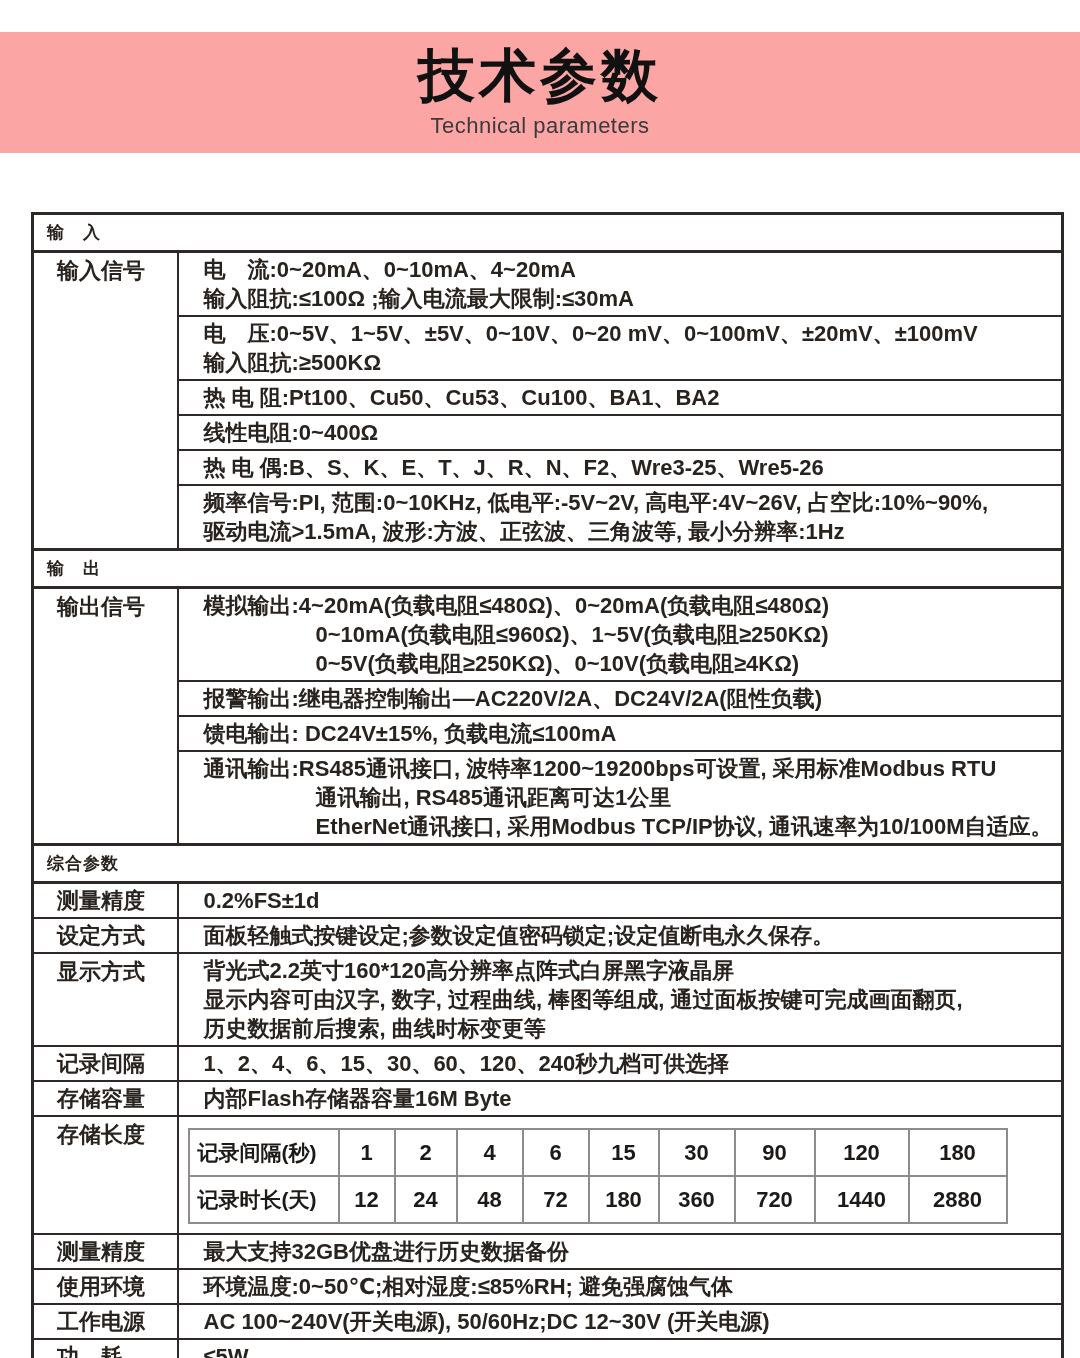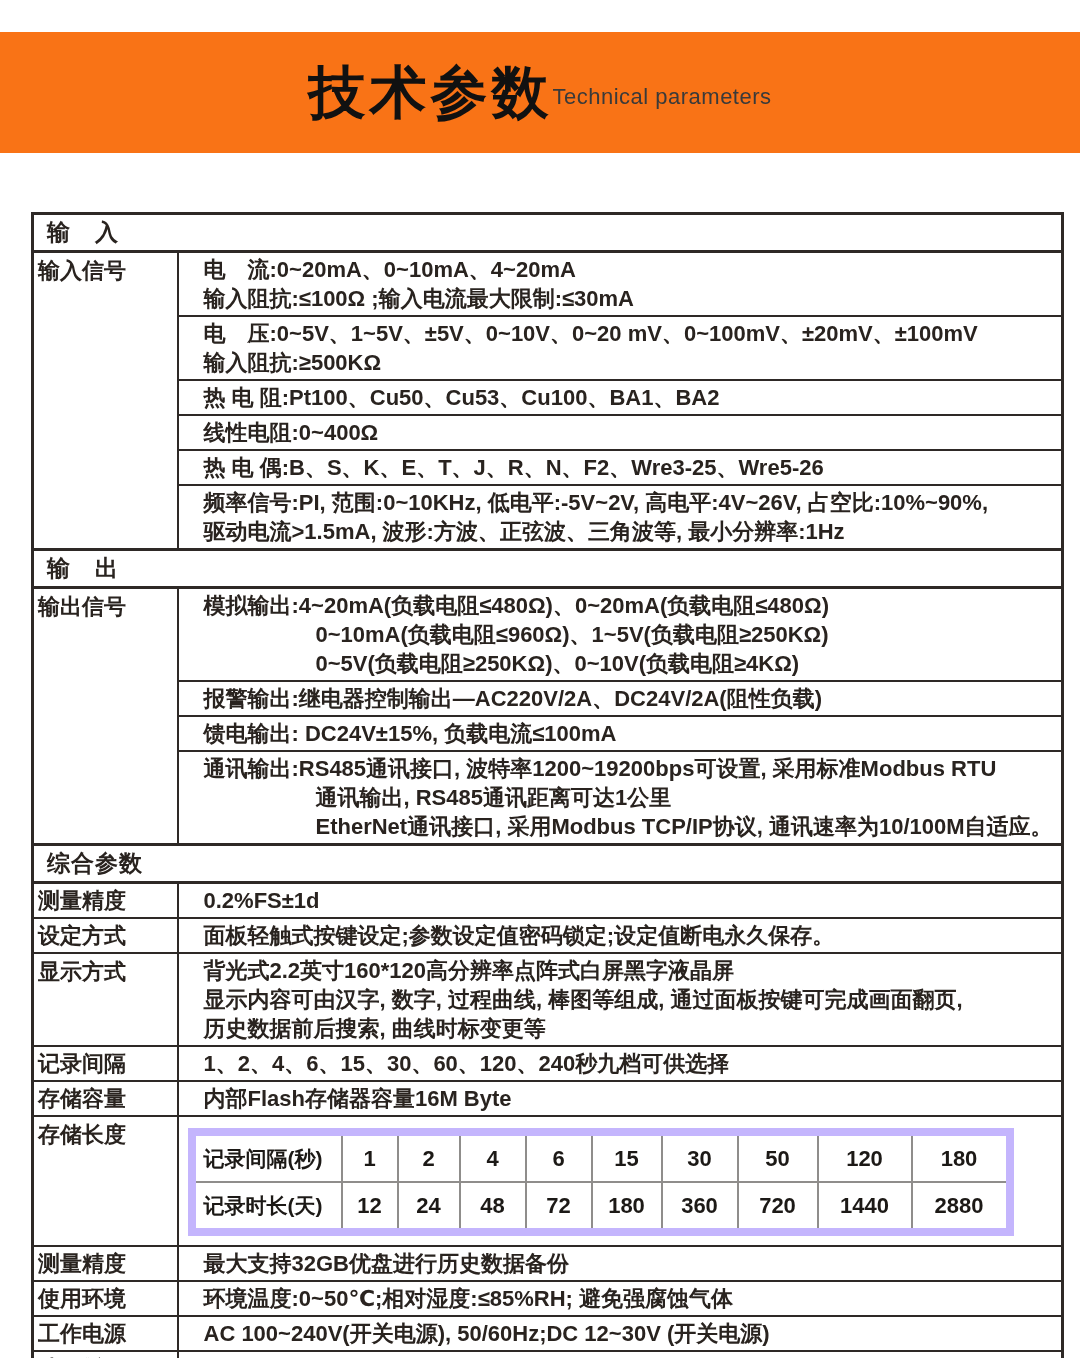--- a/index.html
+++ b/index.html
@@ -3,51 +3,51 @@
 <meta charset="utf-8">
 <style>
   html,body{margin:0;padding:0;}
   body{
     width:1080px;min-height:1358px;background:#ffffff;
     font-family:"Liberation Sans","DejaVu Sans",sans-serif;
     color:#29231f;
   }
   
   .band{
-    margin-top:32px;height:121px;background:#f97316;
-    display:flex;flex-direction:row;align-items:center;justify-content:center;text-align:center;
+    margin-top:32px;height:121px;background:#fca5a5;
+    display:flex;flex-direction:column;align-items:center;justify-content:center;text-align:center;
   }
   .title{font-size:57px;font-weight:900;letter-spacing:4px;line-height:1.05;color:#111;}
   .subtitle{font-size:22px;font-weight:500;color:#3a3a3a;margin-top:8px;letter-spacing:.5px;}
   
   table.spec{
     border-collapse:collapse;table-layout:fixed;
     width:1030px;margin:59px 0 0 31px;
     border:3px solid #2e2926;
   }
   .spec td{
     border:2px solid #2e2926;
     font-size:22px;font-weight:600;line-height:29px;
     padding:2px 4px 2px 13px;vertical-align:middle;
     overflow:hidden;
   }
   .spec tr.sec td{
     border-top-width:3px;border-bottom-width:3px;
-    padding-top:3px;padding-bottom:3px;font-size:23px;letter-spacing:1px;
-  }
-  .spec td.lbl{padding-left:4px;}
+    padding-top:3px;padding-bottom:3px;font-size:17px;letter-spacing:1px;
+  }
+  .spec td.lbl{padding-left:23px;}
   .spec td.top{vertical-align:top;padding-top:3px;}
   .ln{white-space:nowrap;margin-left:12px;}
   .ln.ind{padding-left:112px;}
   
   td.storage-cell{padding:0 0 0 0;}
   table.mini{
     border-collapse:collapse;table-layout:fixed;
     width:818px;margin:11px 0 9px 9px;
-    border:8px solid #c4b5fd;
+    border:2px solid #c4b5fd;
   }
   .mini td{
     border:2px solid #8f8d8b;
     font-size:22px;font-weight:700;color:#1c1916;
     text-align:center;height:45px;line-height:45px;padding:0;
     white-space:nowrap;overflow:hidden;
   }
   .mini td.mlbl{text-align:left;padding-left:8px;font-size:21px;}
 </style>
 </head>
@@ -186,21 +186,21 @@
         </colgroup>
         <tbody>
         <tr>
           <td class="mlbl">记录间隔(秒)</td>
           <td>1</td>
           <td>2</td>
           <td>4</td>
           <td>6</td>
           <td>15</td>
           <td>30</td>
-          <td>50</td>
+          <td>90</td>
           <td>120</td>
           <td>180</td>
         </tr>
         <tr>
           <td class="mlbl">记录时长(天)</td>
           <td>12</td>
           <td>24</td>
           <td>48</td>
           <td>72</td>
           <td>180</td>

